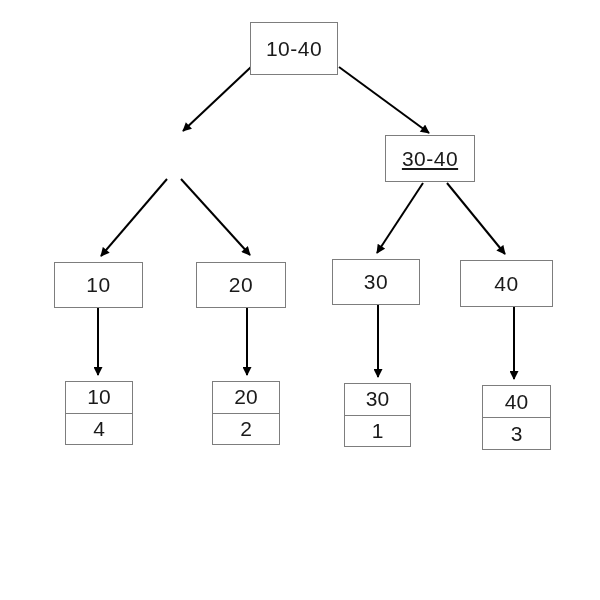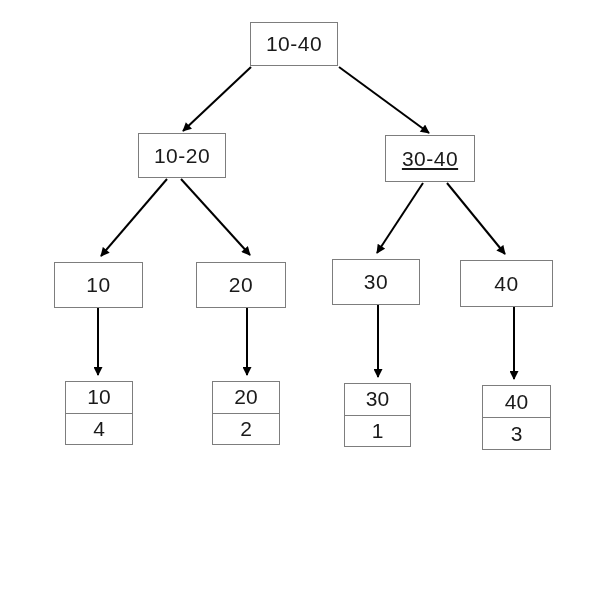--- a/index.html
+++ b/index.html
@@ -80,23 +80,22 @@
     <line x1="167" y1="179" x2="101" y2="256" marker-end="url(#arrow)"></line>
     <line x1="181" y1="179" x2="250" y2="255" marker-end="url(#arrow)"></line>
     <line x1="423" y1="183" x2="377" y2="253" marker-end="url(#arrow)"></line>
     <line x1="447" y1="183" x2="505" y2="254" marker-end="url(#arrow)"></line>
     <line x1="98" y1="308" x2="98" y2="375" marker-end="url(#arrow)"></line>
     <line x1="247" y1="308" x2="247" y2="375" marker-end="url(#arrow)"></line>
     <line x1="378" y1="305" x2="378" y2="377" marker-end="url(#arrow)"></line>
     <line x1="514" y1="307" x2="514" y2="379" marker-end="url(#arrow)"></line>
   </svg>
 
-  <div class="node" style="left:250px; top:22px; width:88px; height:44px;">10-40</div>
+  <div class="node" style="left:250px; top:22px; width:88px; height:53px;">10-40</div>
 
-  <div class="node" style="left:138px; top:133px; width:88px; height:45px;">10-20</div>
 
   <div class="node" style="left:385px; top:135px; width:90px; height:47px;text-decoration:underline;">30-40</div>
 
   <div class="node" style="left:54px; top:262px; width:89px; height:46px;">10</div>
 
   <div class="node" style="left:196px; top:262px; width:90px; height:46px;">20</div>
 
   <div class="node" style="left:332px; top:259px; width:88px; height:46px;">30</div>
 
   <div class="node" style="left:460px; top:260px; width:93px; height:47px;">40</div>

